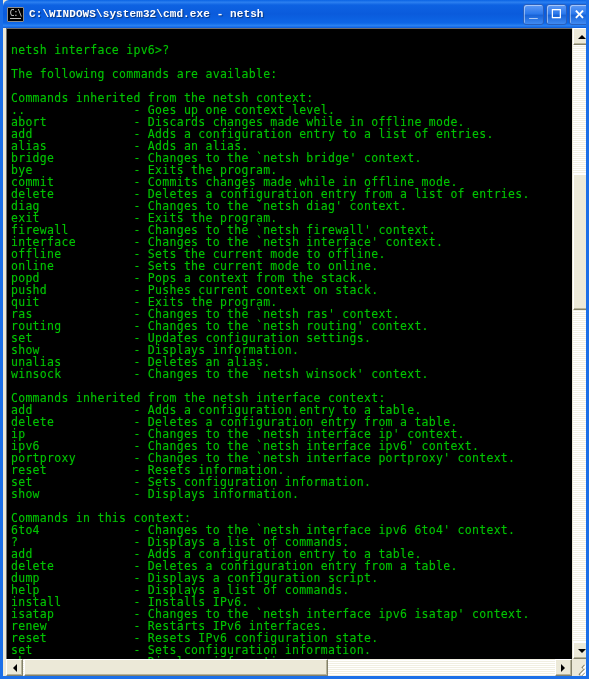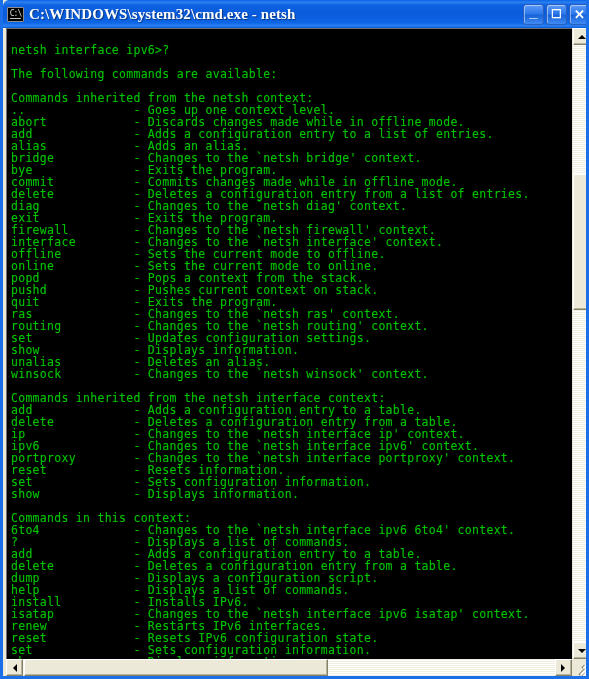--- a/index.html
+++ b/index.html
@@ -73,22 +73,22 @@
   }
   .tb-icon .bar {
     position: absolute;
     left: 2px; right: 2px; bottom: 2px;
     height: 1px;
     background: #bdbdbd;
   }
   .tb-title {
     flex: 1 1 auto;
     color: #ffffff;
-    font-family: Liberation Serif, serif;
-    font-size: 15px;
+    font-family: Liberation Mono, monospace;
+    font-size: 11px;
     font-weight: bold;
     white-space: nowrap;
     overflow: hidden;
     text-shadow: 1px 1px 1px rgba(0,0,0,0.45);
     letter-spacing: 0.1px;
   }
   .tb-buttons { display: flex; flex: 0 0 auto; align-items: center; }
   .tb-btn {
     width: 21px; height: 21px;
     margin-left: 2px;

